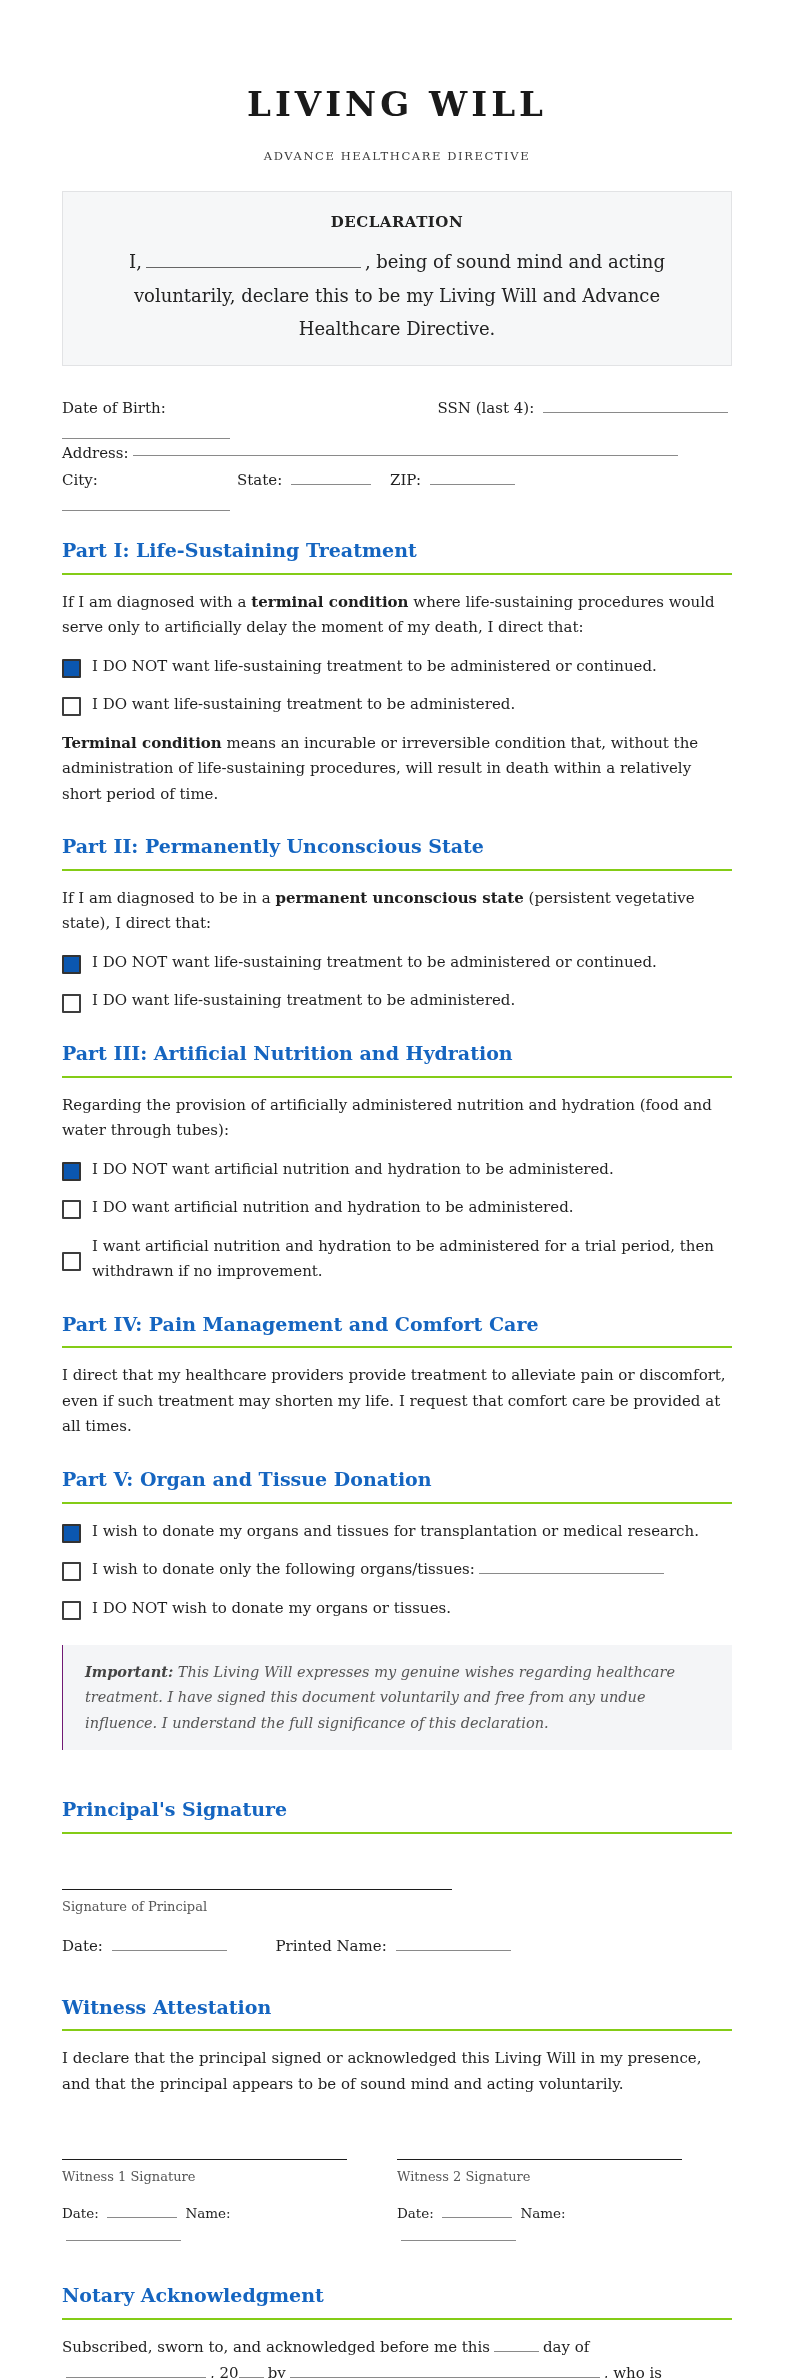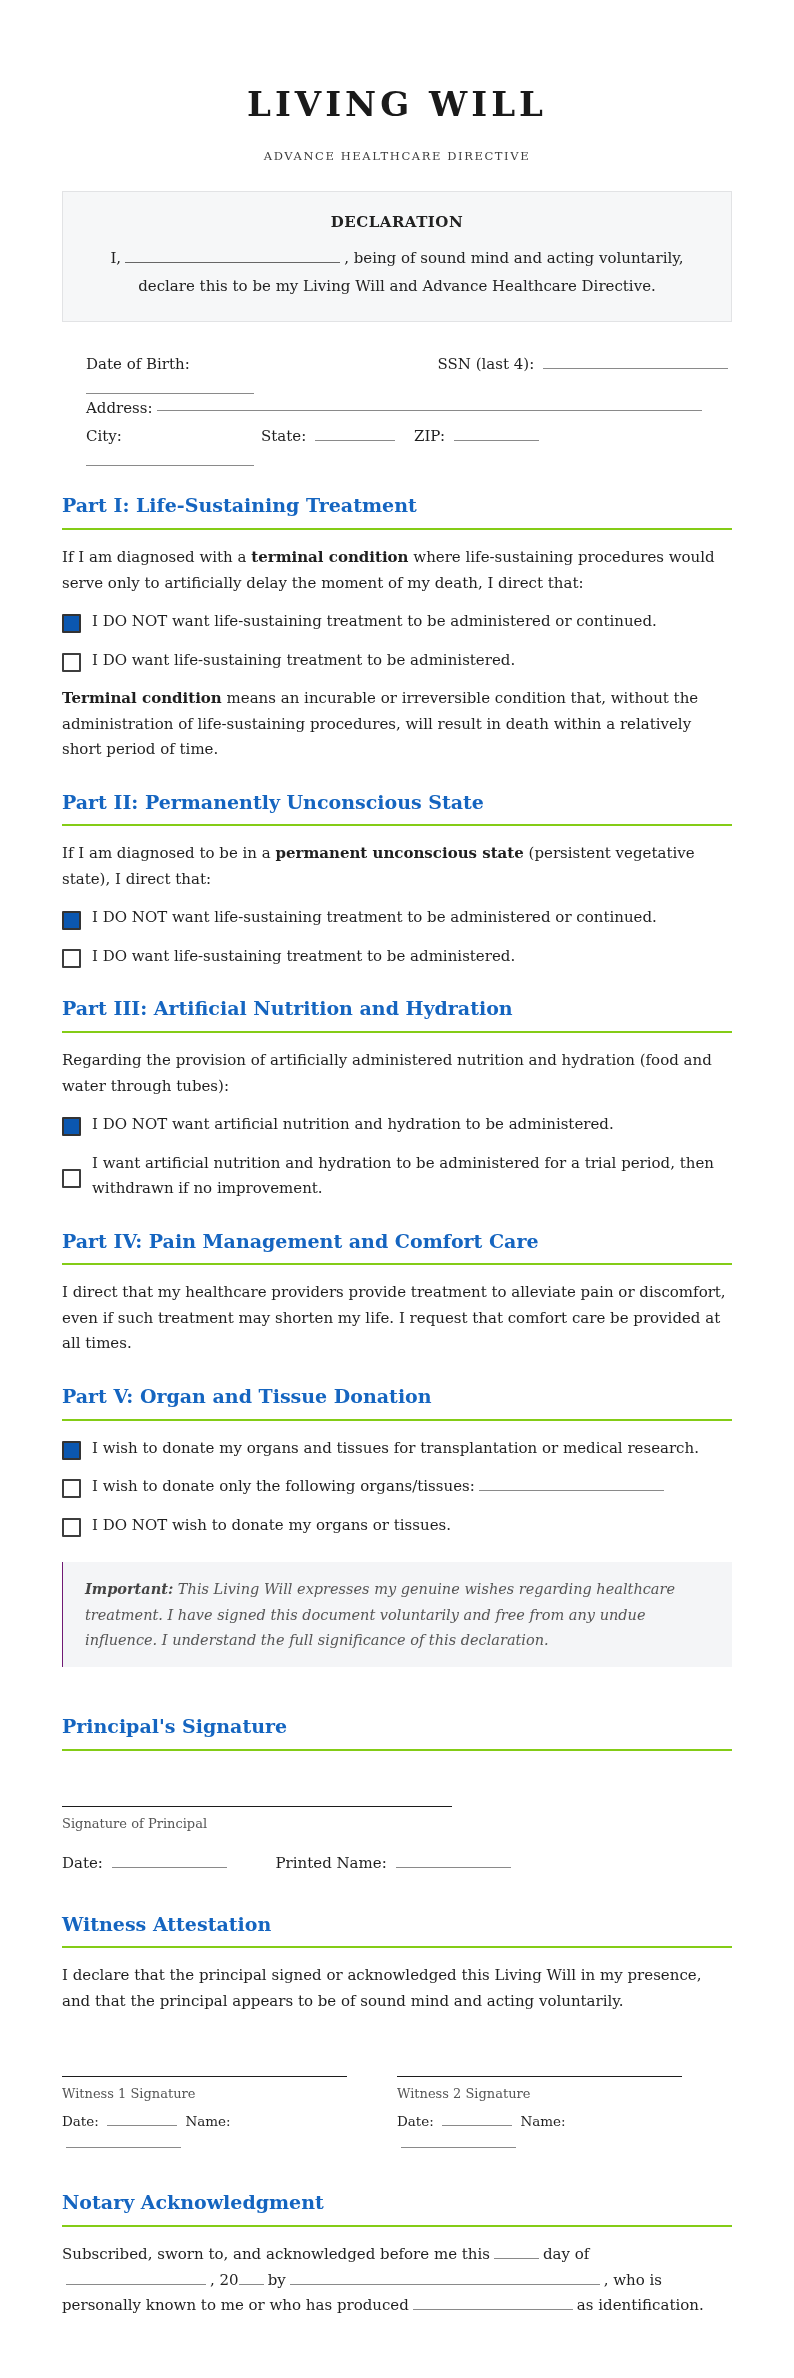--- a/index.html
+++ b/index.html
@@ -10,27 +10,27 @@
   }
   
   .doc-title{margin:0 0 24px 0;text-align:center;font-size:34px;line-height:1.1;
     font-weight:bold;color:#1a1a1a;letter-spacing:4px;}
   .doc-subtitle{margin:0 0 24px 0;text-align:center;font-size:11.5px;color:#3d3d3d;
     letter-spacing:1.6px;}
   
   .decl-box{background:#f6f7f8;border:1px solid #e2e3e5;padding:18px 26px 20px 26px;
     text-align:center;margin-bottom:30px;}
   .decl-heading{margin:0 0 10px 0;font-size:15px;font-weight:bold;letter-spacing:.5px;color:#222;}
-  .decl-text{font-size:15px;line-height:1.85;color:#222;}
+  .decl-text{font-size:18px;line-height:1.85;color:#222;}
   
   .blank{display:inline-block;border-bottom:1px solid #8a8a8a;height:14px;
     vertical-align:baseline;margin:0 4px;}
   .blank.dark{border-bottom:1px solid #666;}
   
-  .info{margin-bottom:6px;margin-left:24px;}
+  .info{margin-bottom:6px;}
   .info-row{display:flex;margin-bottom:2px;}
   .stacked .lbl{display:block;}
   .stacked .blank{margin:2px 0 0 0;display:block;}
   .cell-right{margin-left:auto;}
   .cell-city{width:175px;}
   .cell-state{width:153px;}
   
   .section-heading{margin:28px 0 15px 0;font-size:19px;line-height:1.25;font-weight:bold;
     color:#1565c0;border-bottom:2px solid #84cc16;padding-bottom:10px;}
   .para{margin:0 0 8px 0;}
@@ -45,21 +45,21 @@
     padding:14px 18px 14px 22px;font-style:italic;color:#555;font-size:14.5px;line-height:1.75;}
   .callout b{color:#444;}
   
   .sig-space{height:40px;}
   .sig-line{border-bottom:1.5px solid #1c1c1c;width:390px;}
   .sig-label{font-size:13px;color:#555;margin-top:6px;}
   .sig-row{margin-top:16px;}
   .witness-grid{display:flex;gap:50px;margin-top:6px;}
   .witness-col{width:285px;}
   .witness-col .sig-line{width:285px;}
-  .witness-col .sig-row{font-size:13.5px;margin-top:4px;}
+  .witness-col .sig-row{font-size:13.5px;margin-top:14px;}
 </style>
 </head>
 <body>
 
 <div class="page">
 
   <h1 class="doc-title">LIVING WILL</h1>
   <div class="doc-subtitle">ADVANCE HEALTHCARE DIRECTIVE</div>
 
   <div class="decl-box">
@@ -121,20 +121,24 @@
   <div class="opt">
     <span class="cb"></span>
     <span class="opt-label">I DO want life-sustaining treatment to be administered.</span>
   </div>
 
   <h2 class="section-heading">Part III: Artificial Nutrition and Hydration</h2>
   <p class="para">Regarding the provision of artificially administered nutrition and hydration (food and water through tubes):</p>
   <div class="opt">
     <span class="cb checked"></span>
     <span class="opt-label">I DO NOT want artificial nutrition and hydration to be administered.</span>
+  </div>
+  <div class="opt">
+    <span class="cb"></span>
+    <span class="opt-label">I DO want artificial nutrition and hydration to be administered.</span>
   </div>
   <div class="opt">
     <span class="cb"></span>
     <span class="opt-label">I want artificial nutrition and hydration to be administered for a trial period, then withdrawn if no improvement.</span>
   </div>
 
   <h2 class="section-heading">Part IV: Pain Management and Comfort Care</h2>
   <p class="para">I direct that my healthcare providers provide treatment to alleviate pain or discomfort, even if such treatment may shorten my life. I request that comfort care be provided at all times.</p>
 
   <h2 class="section-heading">Part V: Organ and Tissue Donation</h2>

